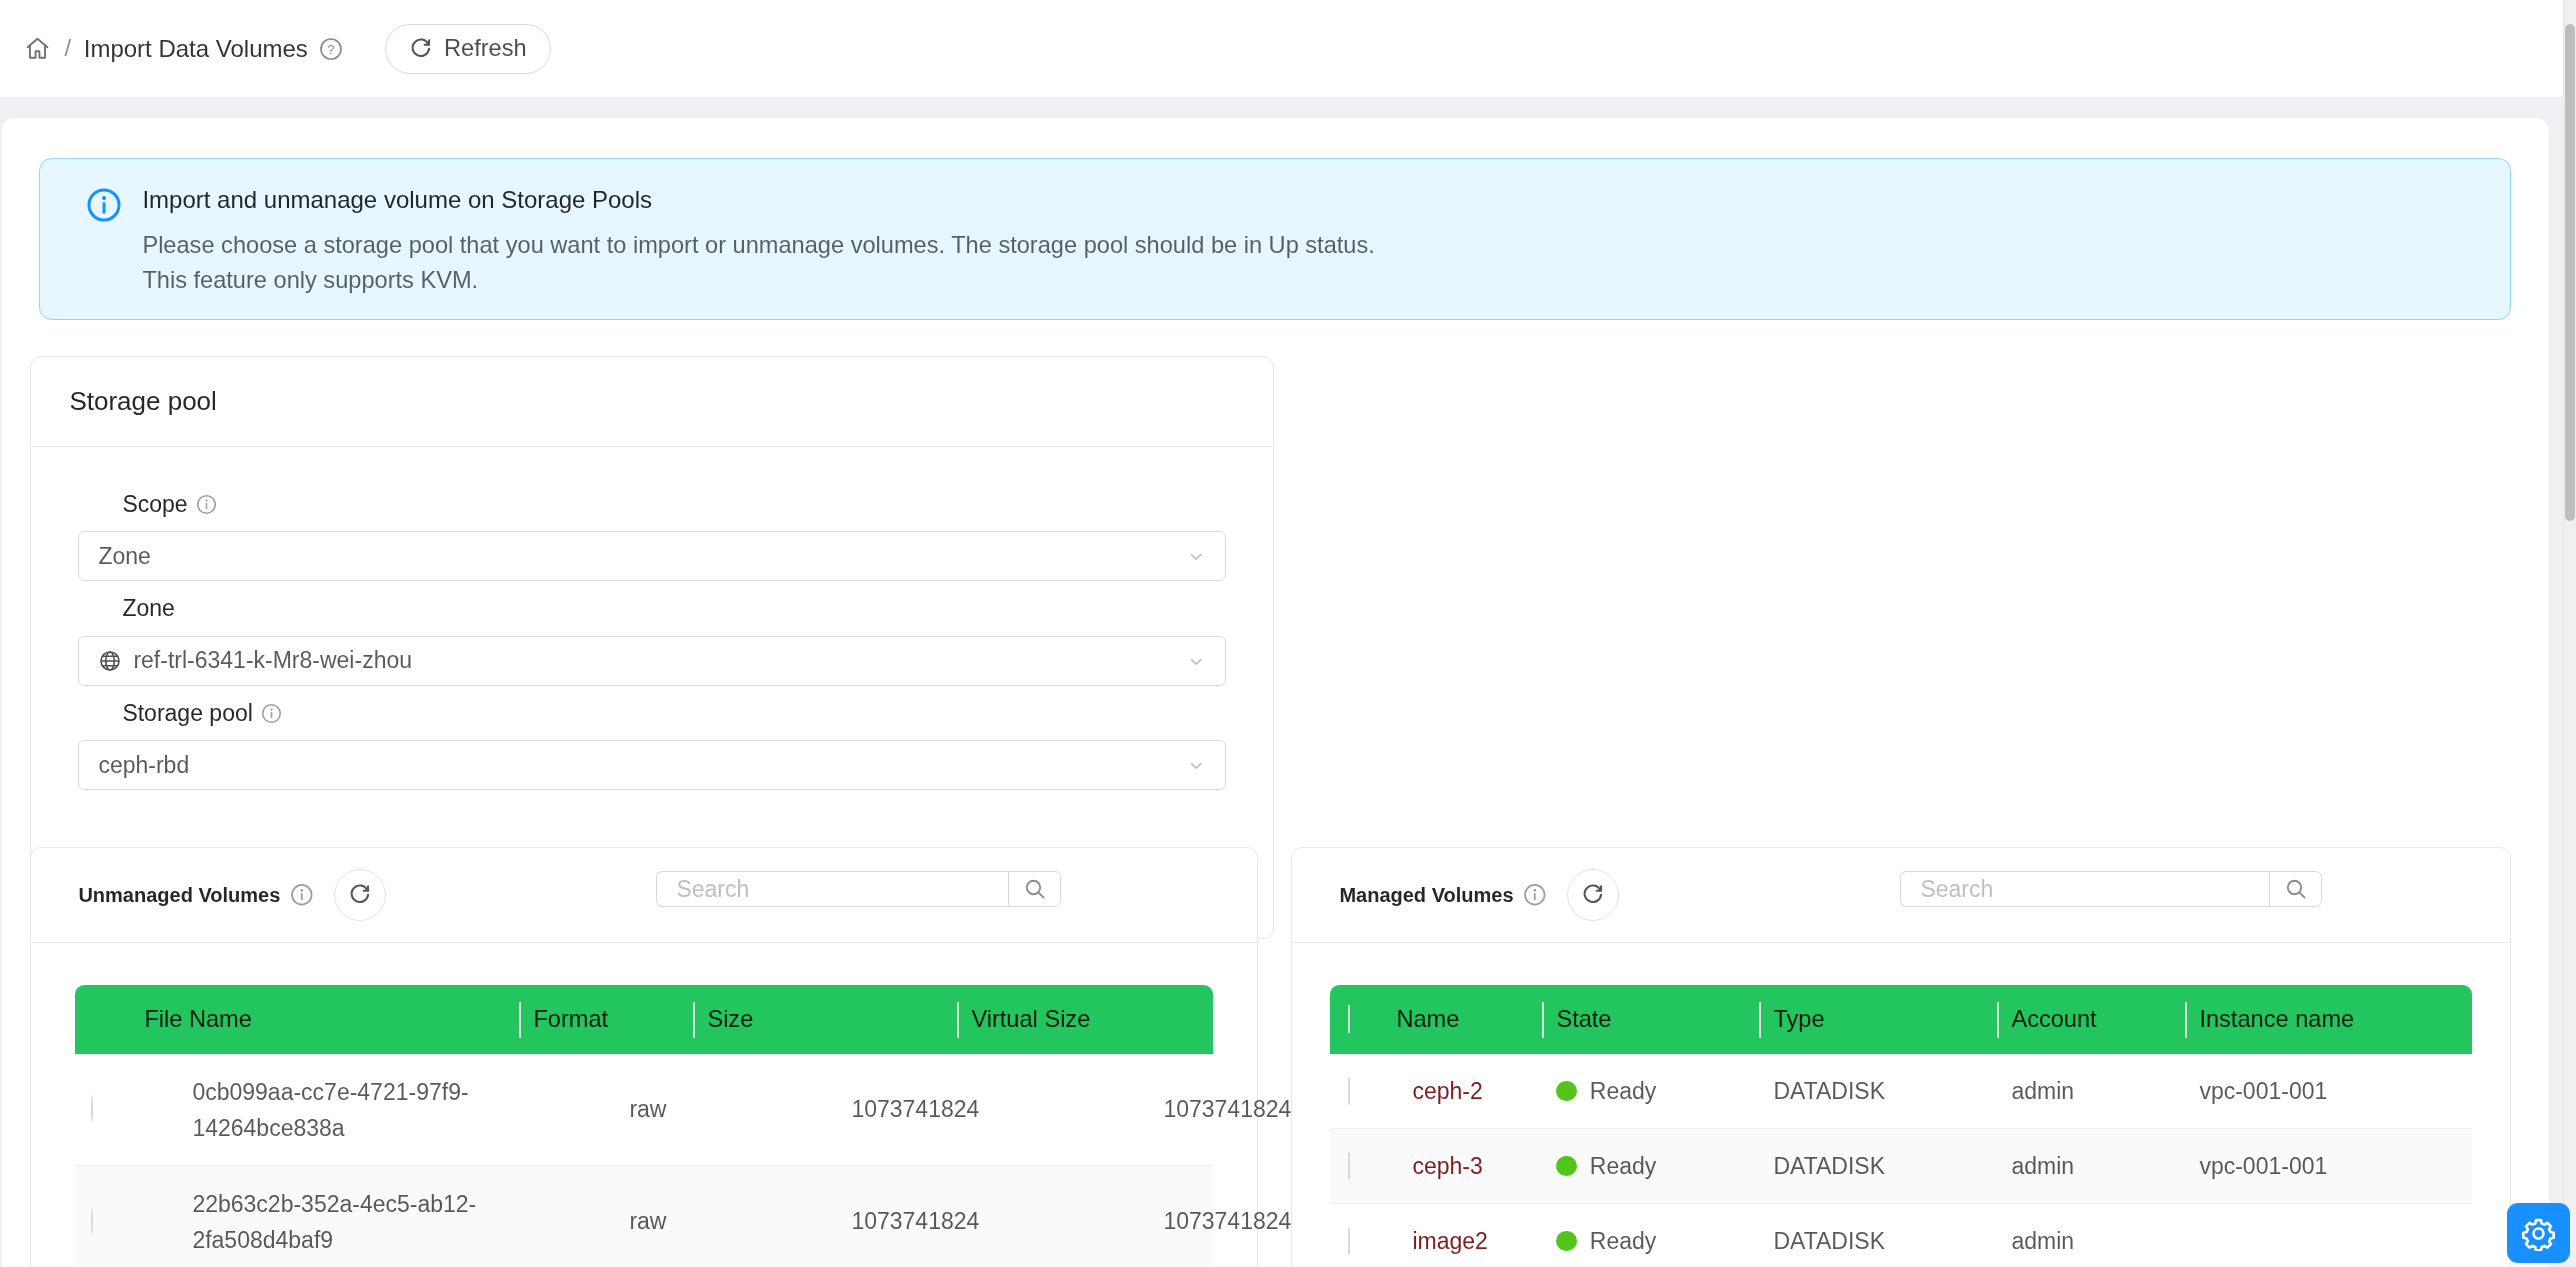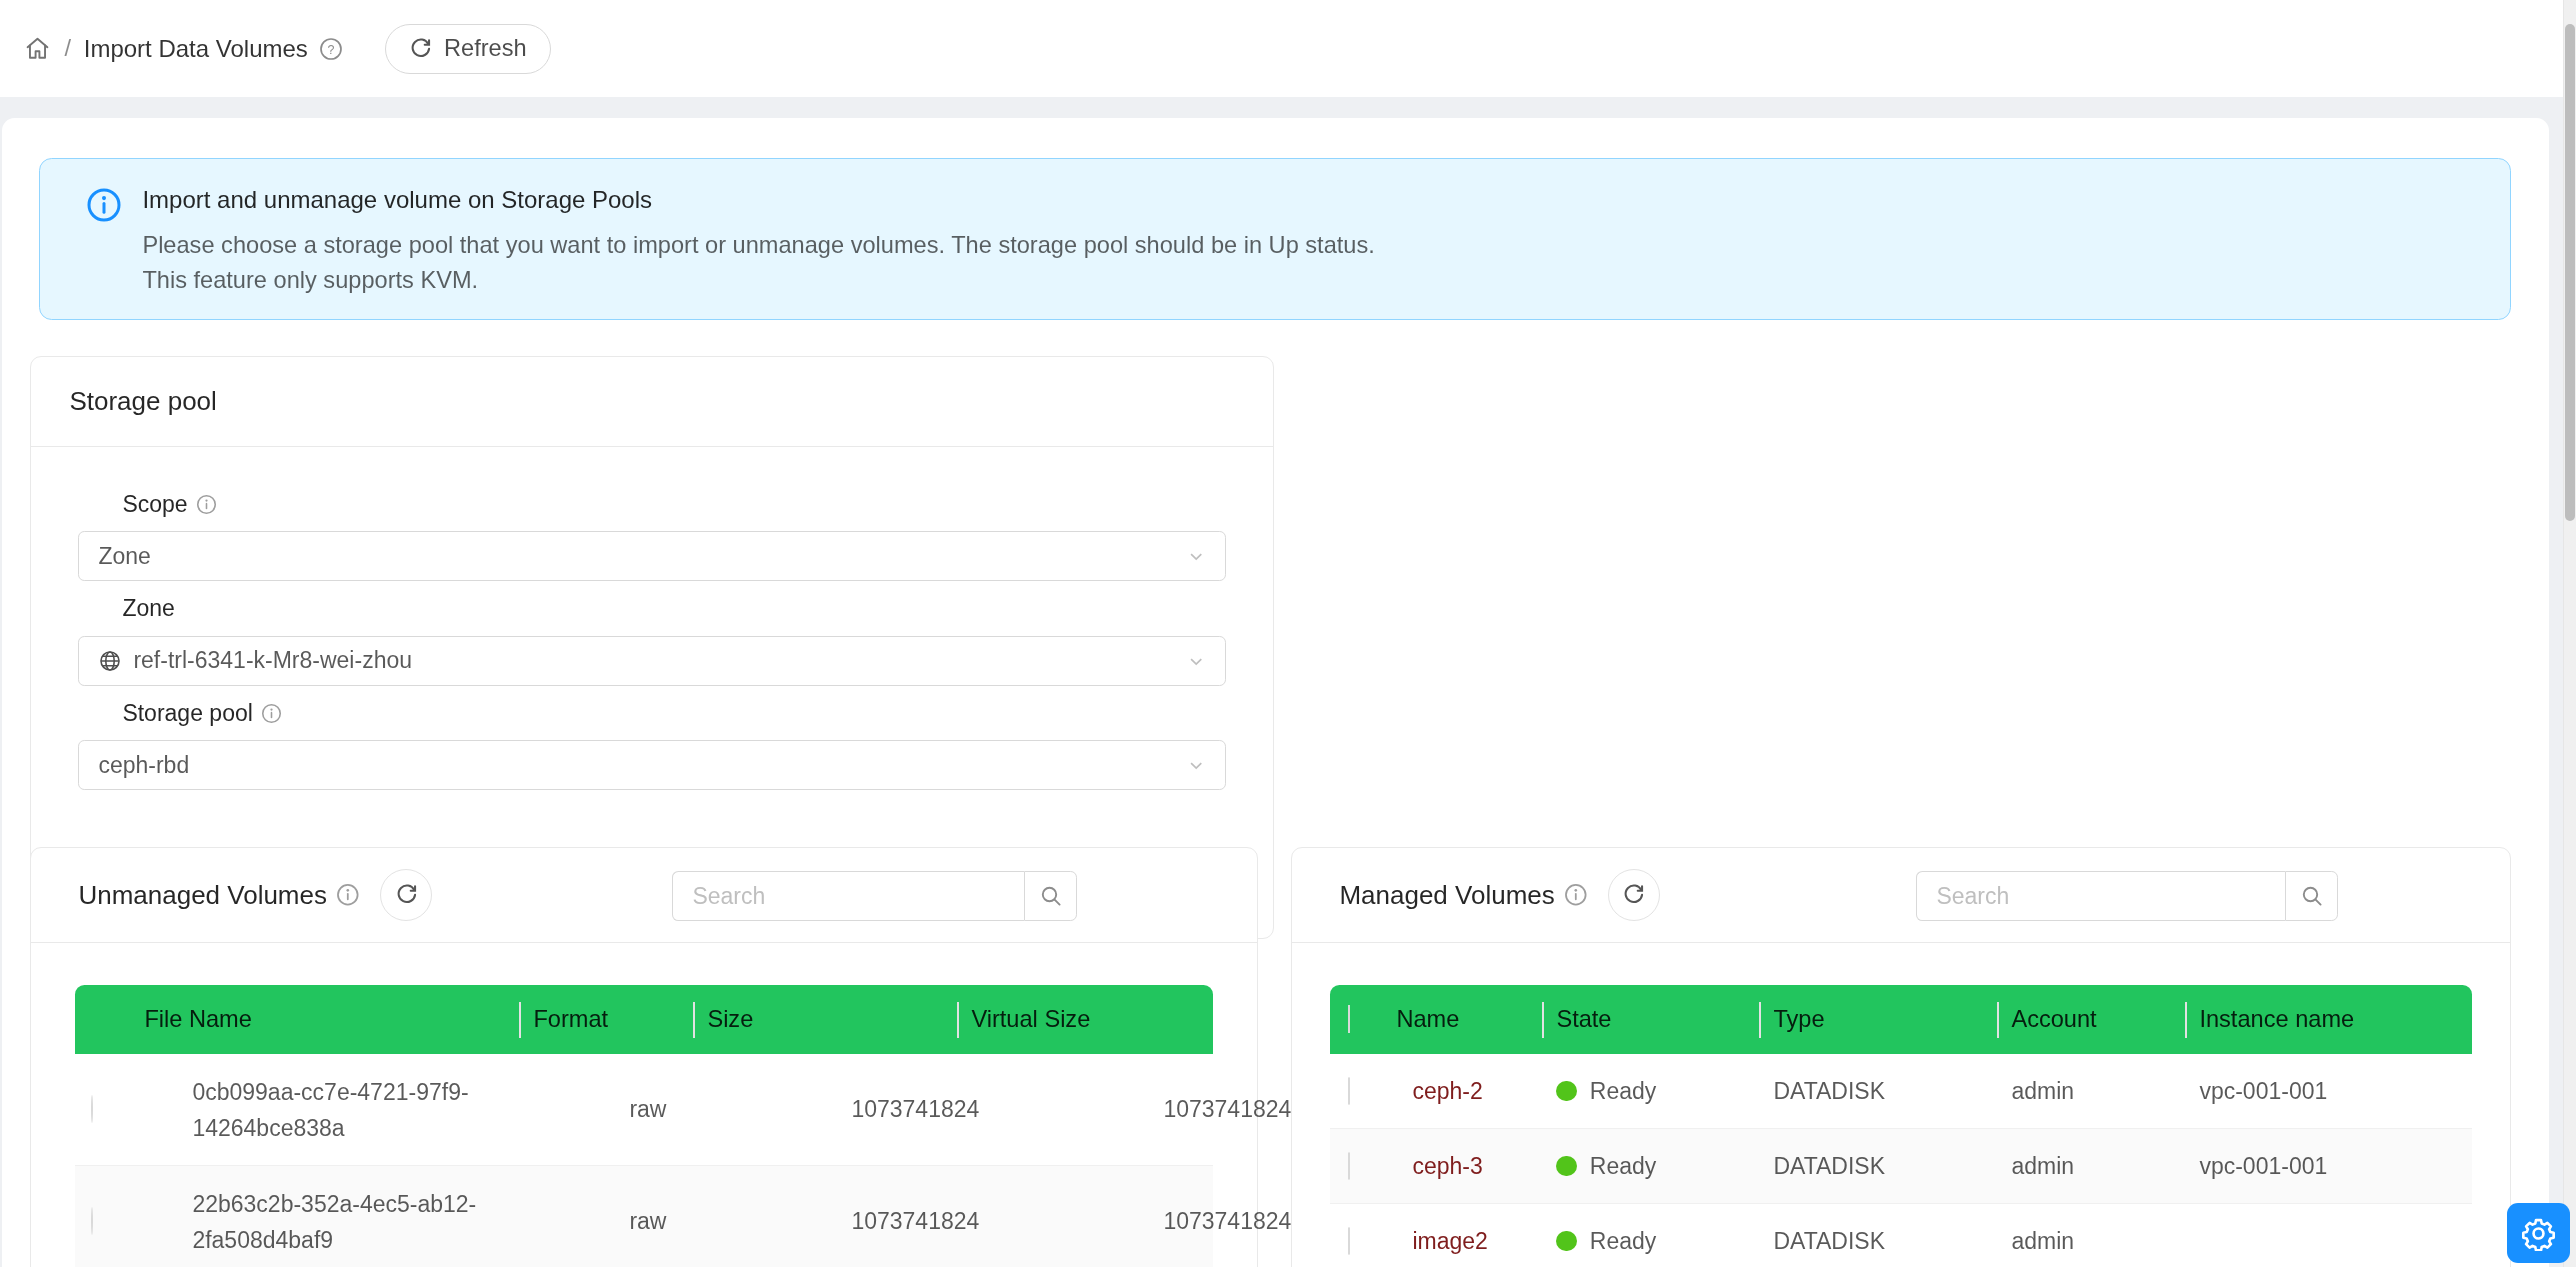--- a/index.html
+++ b/index.html
@@ -67,27 +67,27 @@
   .select .chev { margin-left:auto; }
 
   
   .vol-card { top:729px; height:636px; }
   .vol-card.unmanaged { left:28px;  width:1228px; }
   .vol-card.managed   { left:1289px; width:1220px; }
   .vol-head {
     height:95px; border-bottom:1.6px solid #e9e9e9; position:relative;
     display:flex; align-items:center; padding-left:47px;
   }
-  .vol-title { font-size:26px; font-weight:400; color:rgba(0,0,0,0.85); }
+  .vol-title { font-size:20px; font-weight:700; color:rgba(0,0,0,0.85); }
   .vol-head .info-icon { margin-left:9.4px; }
   .round-btn {
     width:52px; height:52px; margin-left:20.4px; border:1.6px solid #e3e3e3; border-radius:50%;
     background:#fff; display:flex; align-items:center; justify-content:center; cursor:pointer;
   }
-  .search { position:absolute; top:23px; height:50px; display:flex;margin-left:16px; }
+  .search { position:absolute; top:23px; height:36px; display:flex; }
   .unmanaged .search { left:625px; width:405px; }
   .managed   .search { left:608px; width:422px; }
   .search input {
     flex:1; min-width:0; border:1.6px solid #d9d9d9; border-right:none;
     border-radius:6.3px 0 0 6.3px; padding:0 19px; font-size:23px;
     color:rgba(0,0,0,0.65); outline:none; font-family:inherit; background:#fff;
   }
   .search input::placeholder { color:#bfbfbf; }
   .search-btn {
     width:53px; border:1.6px solid #d9d9d9; border-radius:0 6.3px 6.3px 0;

